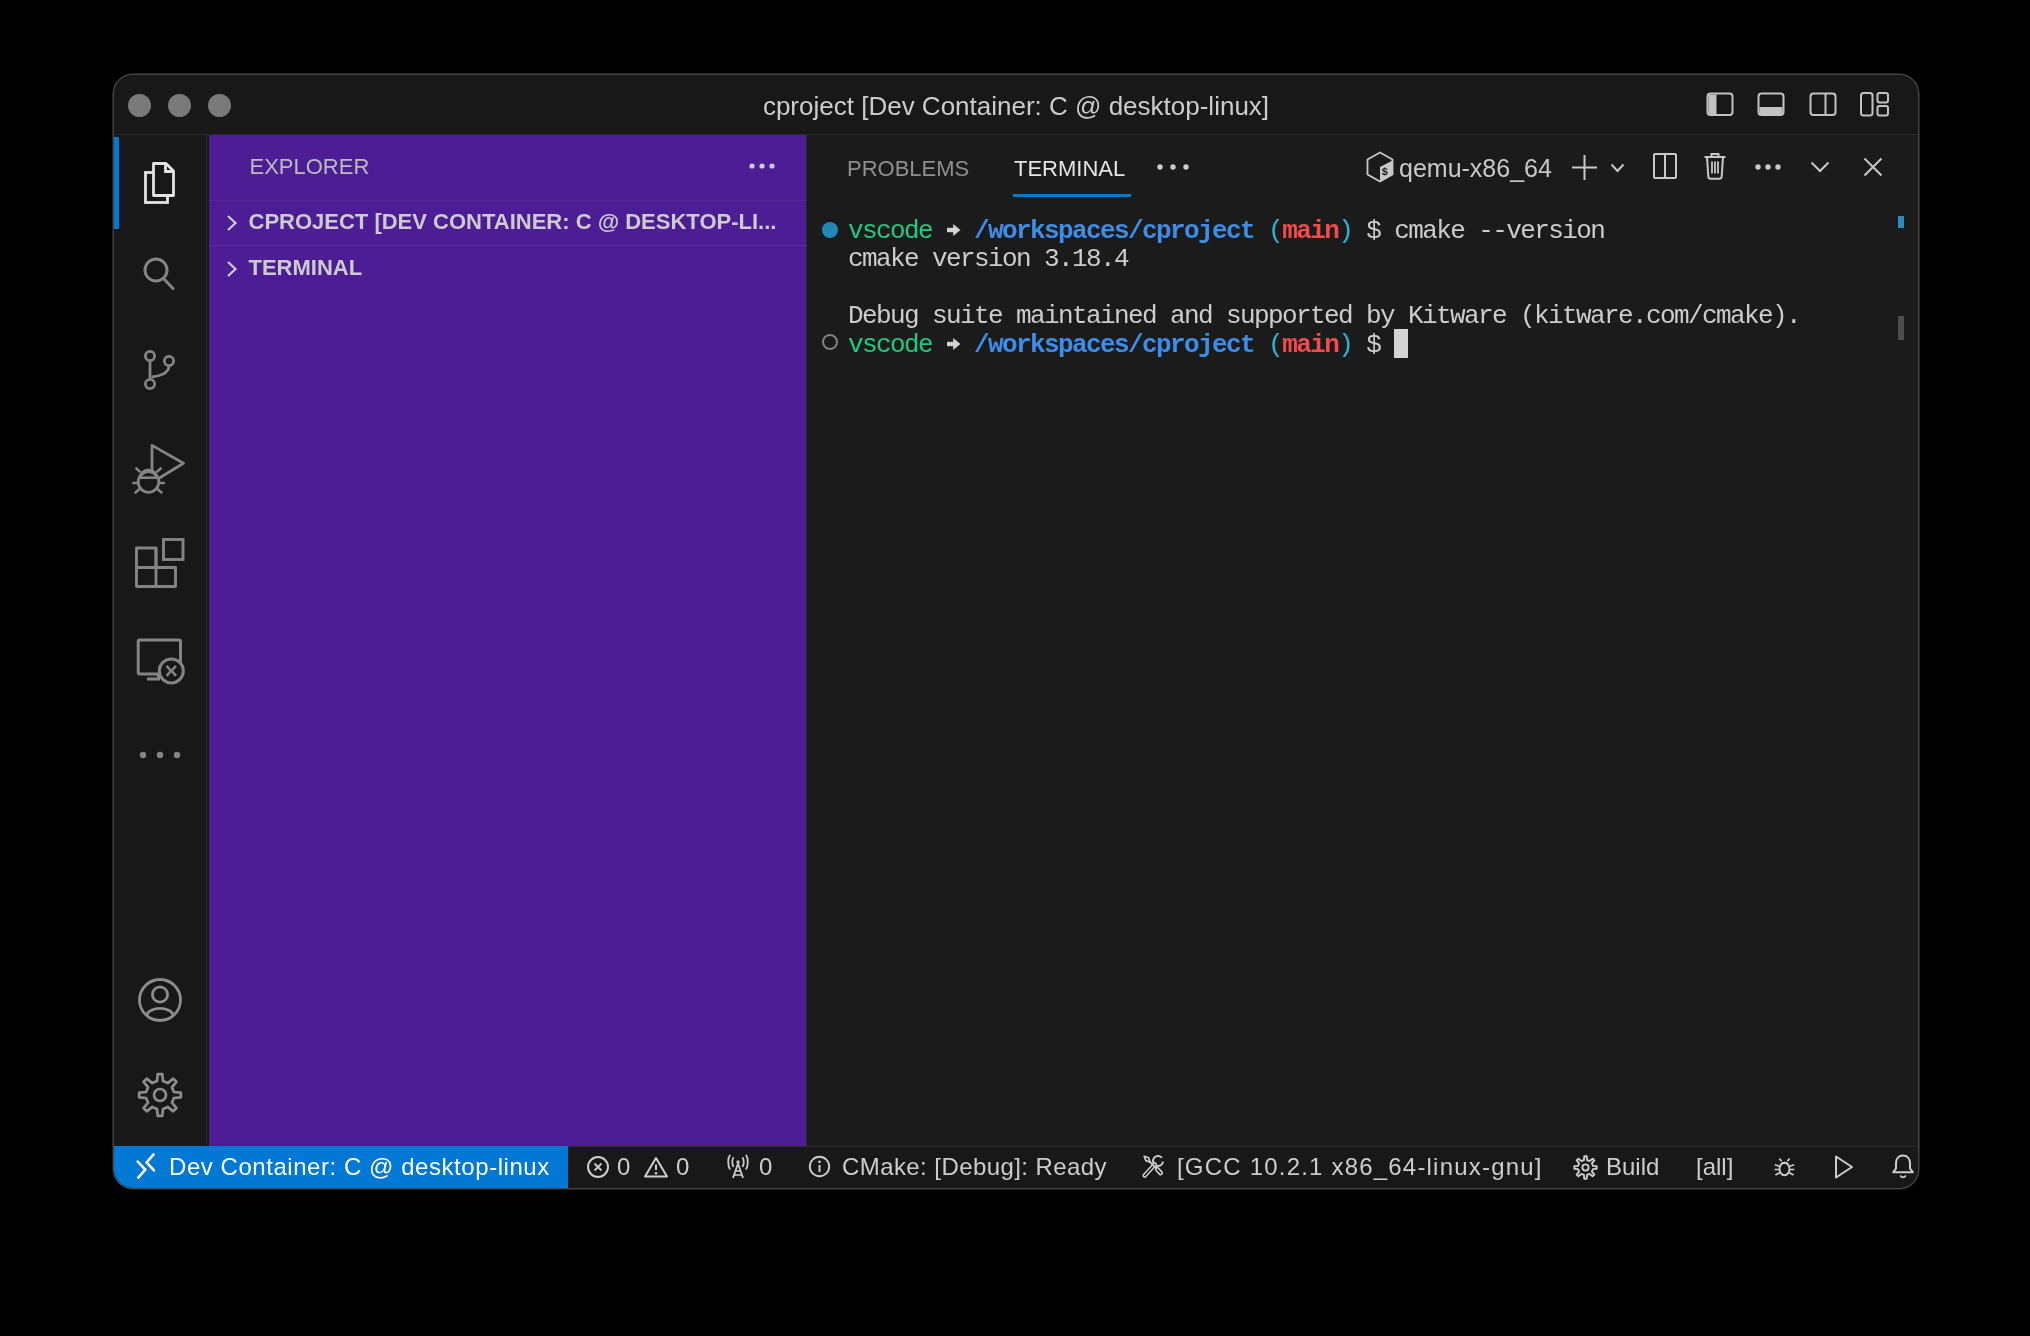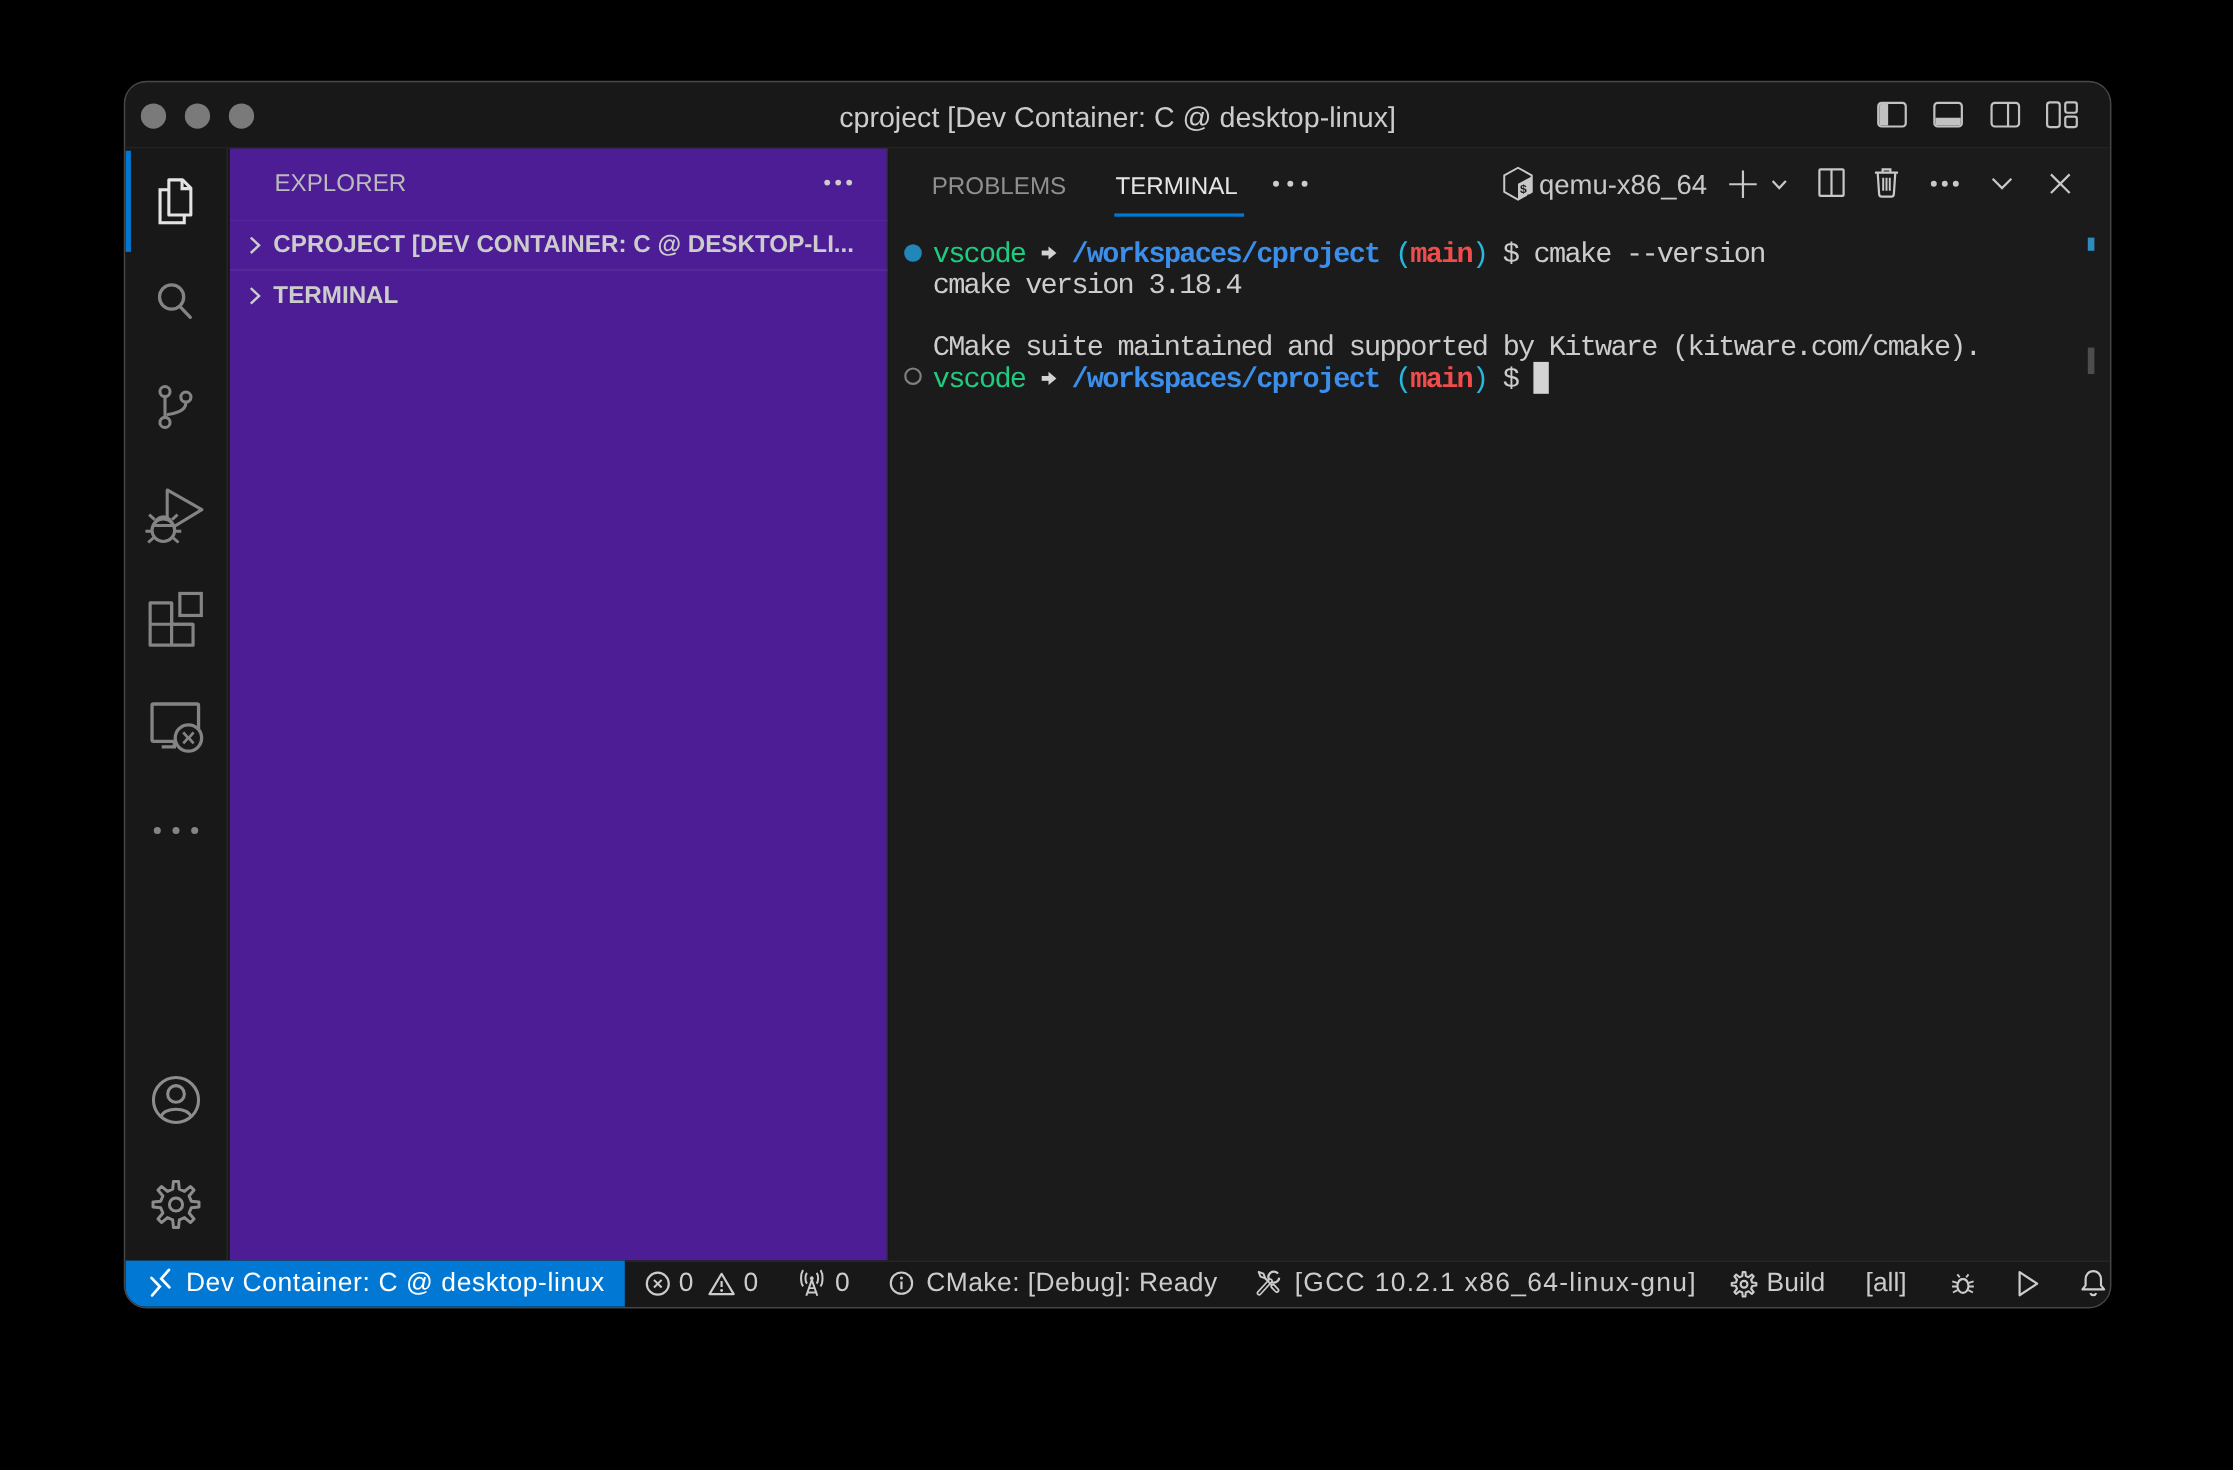--- a/index.html
+++ b/index.html
@@ -177,21 +177,21 @@
     <svg style="left:138.5px;top:89px;" width="14" height="12" viewBox="0 0 14 12">
       <rect x="0" y="3.8" width="7.5" height="4.4" fill="#d2d2d2"></rect>
       <path d="M6.2,0 L13.4,6 L6.2,12 Z" fill="#d2d2d2"></path>
     </svg>
     <svg style="left:138.5px;top:203px;" width="14" height="12" viewBox="0 0 14 12">
       <rect x="0" y="3.8" width="7.5" height="4.4" fill="#d2d2d2"></rect>
       <path d="M6.2,0 L13.4,6 L6.2,12 Z" fill="#d2d2d2"></path>
     </svg>
     <div class="mono abs" style="left:40px;top:81.75px;"><span style="color:#20cb80">vscode</span> <span> </span> <span style="color:#3b8eea;font-weight:bold">/workspaces/cproject</span> <span style="color:#29b8db">(</span><span style="color:#f14c4c;font-weight:bold">main</span><span style="color:#29b8db">)</span> $ cmake --version</div>
     <div class="mono abs" style="left:40px;top:110.25px;">cmake version 3.18.4</div>
-    <div class="mono abs" style="left:40px;top:167.25px;">CMake suite maintained and supported by Kitware (kitware.com/cmake).</div>
+    <div class="mono abs" style="left:40px;top:167.25px;">Debug suite maintained and supported by Kitware (kitware.com/cmake).</div>
     <div class="mono abs" style="left:40px;top:195.75px;"><span style="color:#20cb80">vscode</span> <span> </span> <span style="color:#3b8eea;font-weight:bold">/workspaces/cproject</span> <span style="color:#29b8db">(</span><span style="color:#f14c4c;font-weight:bold">main</span><span style="color:#29b8db">)</span> $ </div>
     <div class="abs" style="left:586px;top:193.5px;width:14px;height:29.5px;background:#d4d4d4;"></div>
     <div class="abs" style="left:14px;top:86.7px;width:16px;height:16px;border-radius:50%;background:#2386b8;"></div>
     <div class="abs" style="left:13.8px;top:198.8px;width:16.5px;height:16.5px;border-radius:50%;border:2.6px solid #7f7f7f;"></div>
     <div class="abs" style="left:1090px;top:81px;width:6px;height:12px;background:#2d8bbd;"></div>
     <div class="abs" style="left:1090px;top:181px;width:6px;height:24px;background:#4d4d4d;"></div>
   </div>
 
   <div class="abs" style="left:0;top:1071px;width:1804px;height:42px;background:#181818;border-top:1.5px solid #2b2b2b;"></div>
   <div class="abs" style="left:0;top:1071px;width:453.5px;height:42px;background:#0078d4;"></div>

